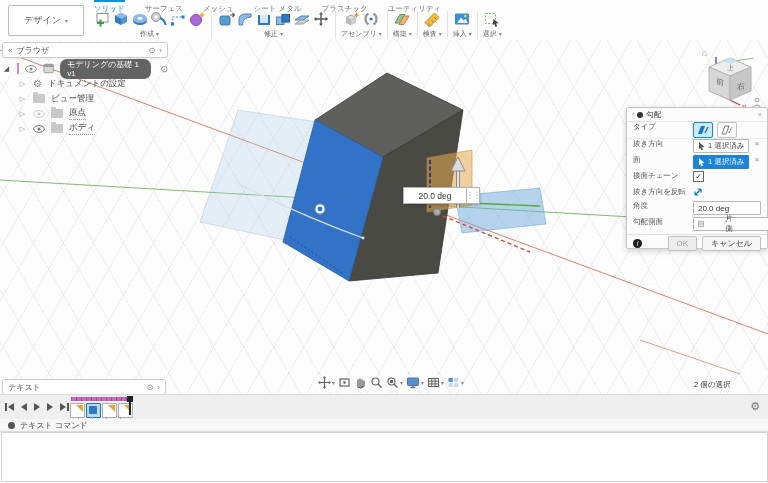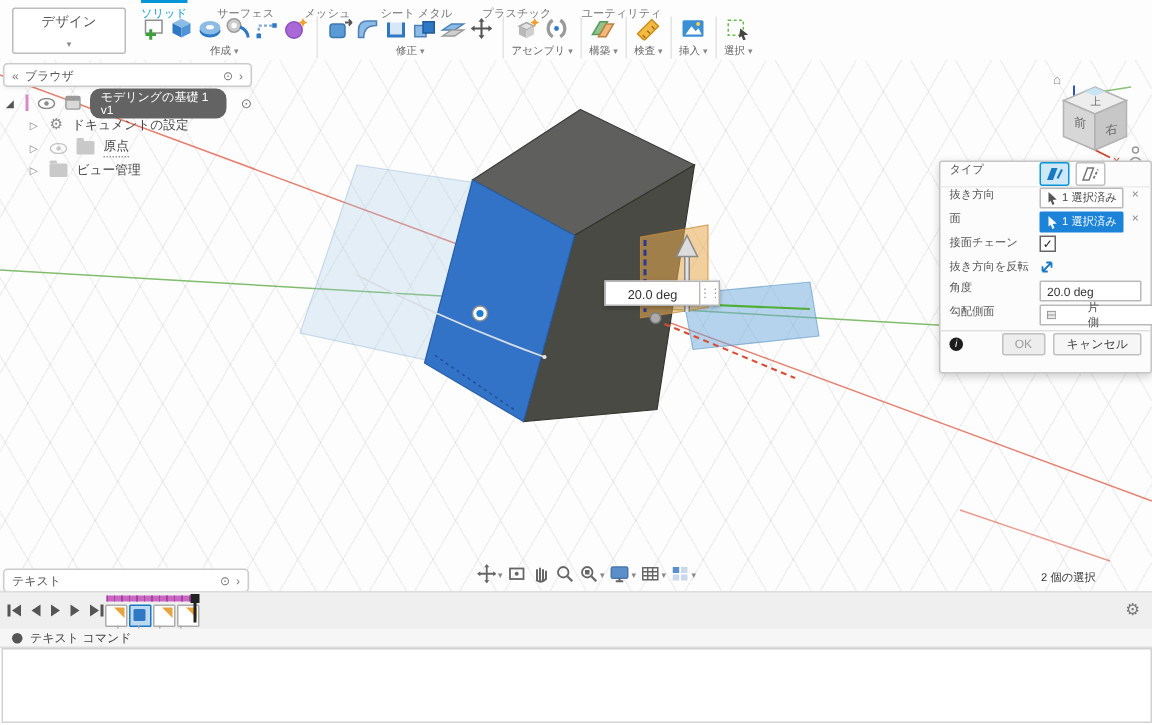--- a/index.html
+++ b/index.html
@@ -3,21 +3,21 @@
 <meta charset="utf-8">
 <style>
   html,body{margin:0;padding:0;background:#fff;}
   #app{position:relative;width:768px;height:483px;background:#fff;overflow:hidden;
        font-family:"Liberation Sans",sans-serif;color:#444;}
   .abs{position:absolute;}
 
   
   #toolbar{left:0;top:0;width:768px;height:40px;background:#fdfdfd;border-bottom:1px solid #e2e2e2;}
   #design-btn{left:8px;top:5px;width:74px;height:29px;background:#fff;border:1px solid #bcbcbc;border-radius:2px;
-    display:flex;align-items:center;justify-content:center;font-size:9px;color:#555;gap:4px;cursor:default;flex-direction:column;}
+    display:flex;align-items:center;justify-content:center;font-size:9px;color:#555;gap:4px;cursor:default;}
   #tabs{left:94px;top:0;display:flex;gap:20px;height:12px;align-items:flex-start;}
   .tab{font-size:7.5px;color:#777;padding-top:2px;border-top:2px solid transparent;line-height:9px;}
   .tab.active{color:#0696d7;border-top-color:#0696d7;}
   #groups{left:88px;top:11px;display:flex;align-items:flex-start;height:29px;}
   .tgroup{display:flex;flex-direction:column;align-items:center;padding:0 5px;border-right:1px solid #e4e4e4;}
   .tgroup:last-child{border-right:none;}
   .ticons{display:flex;gap:1px;align-items:center;}
   .ticon{width:18px;height:16px;display:block;}
   .glabel{font-size:7px;color:#666;margin-top:2px;white-space:nowrap;}
   .caret{font-size:6px;color:#888;}
@@ -324,31 +324,40 @@
           <span class="root-badge">モデリングの基礎 1 v1</span>
           <span class="circ-ico">⊙</span>
         </div>
         <div class="trow" style="padding-left:16px">
           <span class="tw">▷</span>
           <span class="gear-glyph">⚙</span>
           <span>ドキュメントの設定</span>
         </div>
         <div class="trow" style="padding-left:16px">
           <span class="tw">▷</span>
+          <span class="folder"></span>
+          <span>ビュー管理</span>
+        </div>
+        <div class="trow" style="padding-left:16px">
+          <span class="tw">▷</span>
           <svg class="eye" viewBox="0 0 12 8" style="opacity:.45">
               <ellipse cx="6" cy="4" rx="5.4" ry="3.4" fill="none" stroke="#8a8a8a"></ellipse>
               <circle cx="6" cy="4" r="1.5" fill="#8a8a8a"></circle>
             </svg>
           <span class="folder"></span>
           <span class="dotted-u">原点</span>
         </div>
         <div class="trow" style="padding-left:16px">
           <span class="tw">▷</span>
+          <svg class="eye" viewBox="0 0 12 8">
+              <ellipse cx="6" cy="4" rx="5.4" ry="3.4" fill="none" stroke="#777"></ellipse>
+              <circle cx="6" cy="4" r="1.5" fill="#777"></circle>
+            </svg>
           <span class="folder"></span>
-          <span>ビュー管理</span>
+          <span class="dotted-u">ボディ</span>
         </div>
       </div>
     </div>
 
     <svg id="viewcube" class="abs" viewBox="0 0 72 70">
       <text x="8" y="12" font-size="9" fill="#8a8a8a">⌂</text>
       <line x1="22" y1="49" x2="22" y2="13" stroke="#2a50c8" stroke-width="1.3"></line>
       <line x1="22" y1="49" x2="46" y2="61" stroke="#d2402e" stroke-width="1.3"></line>
       <line x1="22" y1="20" x2="60" y2="14" stroke="#58a83c" stroke-width="1" opacity=".7"></line>
       <polygon points="36,14 57,23 36,32 15,23" fill="#ededed" stroke="#b3b3b3"></polygon>
@@ -359,20 +368,27 @@
       <text x="22" y="43" font-size="8" fill="#666" transform="skewY(12) translate(0,-8)">前</text>
       <text x="43" y="43" font-size="8" fill="#666" transform="skewY(-12) translate(0,12)">右</text>
       <text x="48" y="66" font-size="7" fill="#d2402e">X</text>
       <g>
           <circle cx="63" cy="56" r="2" fill="none" stroke="#9a9a9a"></circle>
           <path d="M59.5 63 q3.5 -4 7 0" fill="none" stroke="#9a9a9a"></path>
         </g>
     </svg>
 
     <div id="dialog" class="abs">
+      <div id="dlg-title">
+        <span style="color:#999;font-size:7px">‹</span>
+        <span class="dot-ico" style="width:6px;height:6px;background:#333"></span>
+        <span style="color:#333">勾配</span>
+        <span class="spacer" style="flex:1"></span>
+        <span style="color:#999;font-size:7px">»</span>
+      </div>
       <div class="drow">
         <span class="dlabel">タイプ</span>
         <span class="type-btn on">
           <svg width="12" height="10" viewBox="0 0 12 10">
               <polygon points="1,9 4,1 8,1 5,9" fill="#1779c4"></polygon>
               <line x1="8" y1="8" x2="11" y2="2" stroke="#1779c4" stroke-width="1.4"></line>
             </svg>
         </span>
         <span class="type-btn">
           <svg width="12" height="10" viewBox="0 0 12 10">

